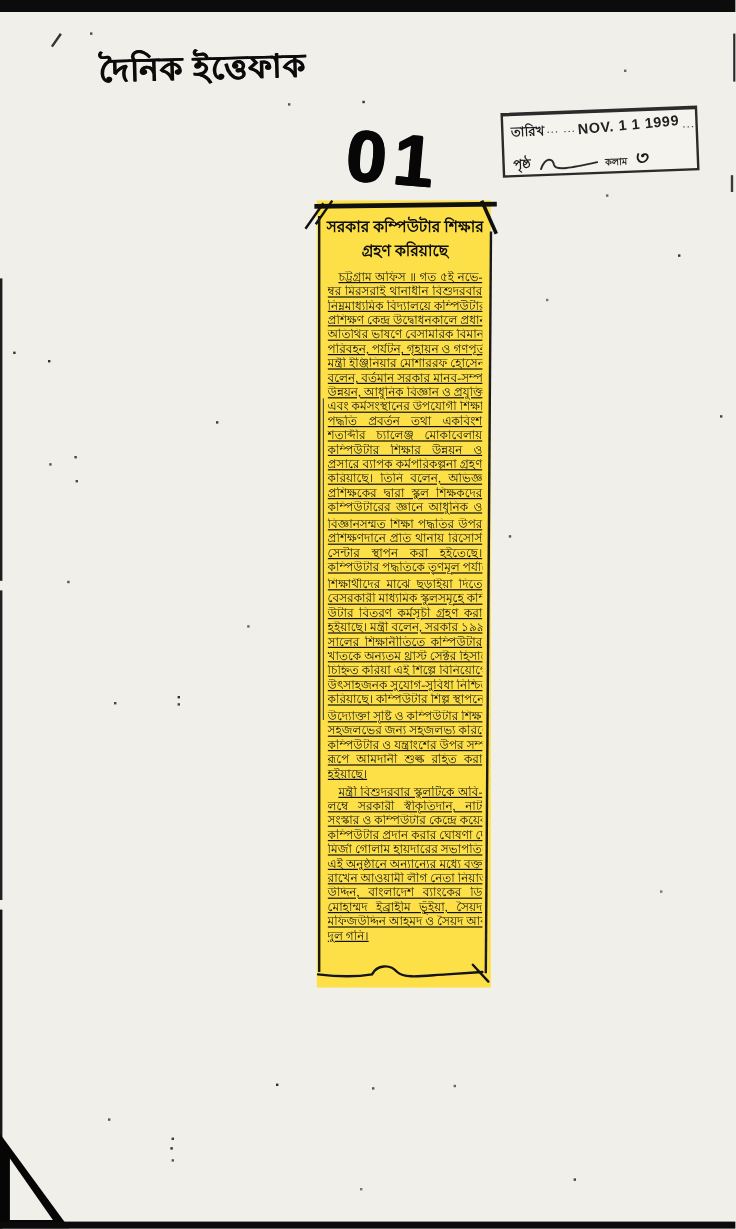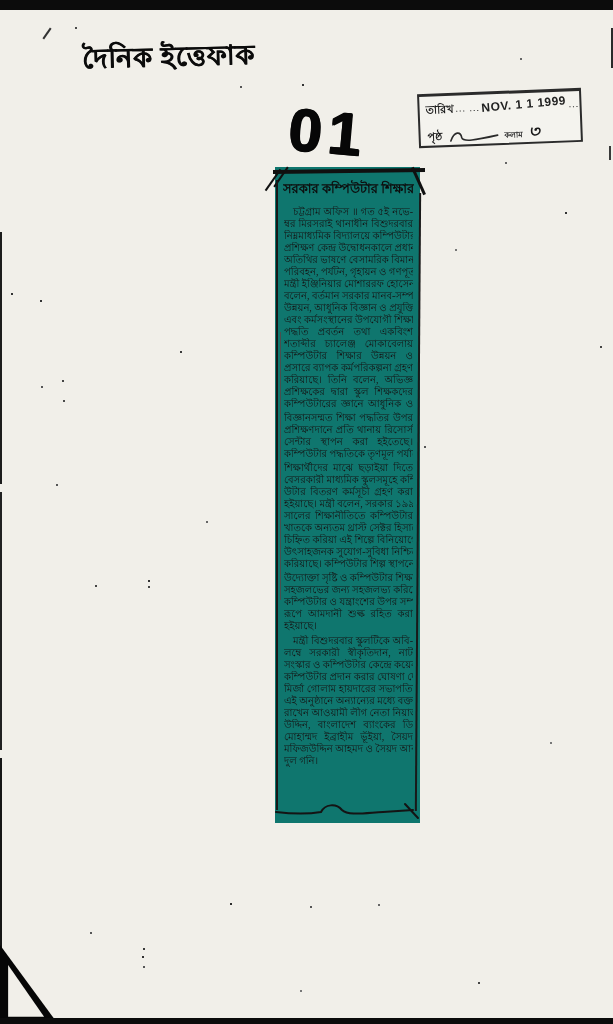--- a/index.html
+++ b/index.html
@@ -62,37 +62,37 @@
     letter-spacing:0.5px; color:#222; transform:rotate(-3deg) translateY(-4px);
   }
   .stamp-col-label { font-size:8px; font-weight:bold; color:#2a2a2a; }
   .stamp-col-value {
     font-size:17px; font-weight:bold; color:#1a1a1a; display:inline-block;
     transform:rotate(14deg) translateY(-2px); font-style:italic;
   }
   .stamp-stroke { flex:0 0 auto; }
   
   .clipping {
-    position:absolute; left:275px; top:167px; width:145px; height:656px;
-    background:#0f766e;
+    position:absolute; left:264px; top:167px; width:145px; height:656px;
+    background:#fde047;
   }
   .clip-top { position:absolute; top:2px; left:-2px; width:152px; height:4px; background:#101010; transform:rotate(-0.7deg); }
   .clip-left { position:absolute; left:1px; top:13px; height:630px; width:2px; background:#181818; }
   .clip-left-inner { position:absolute; left:5px; top:165px; height:268px; width:1px; background:#4d4d4d; }
   .clip-right { position:absolute; right:1px; top:26px; height:618px; width:2px; background:#191919; transform:rotate(0.4deg); }
   .clip-slash-tl1 { position:absolute; left:-3px; top:0; width:2px; height:26px; background:#101010; transform:rotate(35deg); }
   .clip-slash-tl2 { position:absolute; left:5px; top:-2px; width:2px; height:24px; background:#101010; transform:rotate(35deg); }
   .clip-slash-tr { position:absolute; right:0px; top:-1px; width:3px; height:30px; background:#101010; transform:rotate(-24deg); }
   .clip-bottom { position:absolute; left:0; bottom:1px; }
   .headline { margin:12px 6px 0 8px; }
   .headline-line {
     font-size:13px; font-weight:bold; text-align:center; line-height:20px;
     white-space:nowrap; overflow:hidden; color:#0d0d0d;
   }
-  .body-col { margin-top:7px; padding:0 7px 0 9px; }
+  .body-col { margin-top:7px; padding:0 7px 0 9px;text-decoration:underline; }
   .body-line {
     font-size:10px; line-height:12px; color:#151515;
     text-align:justify; text-align-last:justify; -moz-text-align-last:justify;
     white-space:nowrap; overflow:hidden;
   }
   .body-line:nth-child(1), .body-line:nth-child(36) { text-indent:9px; }
   .body-line:nth-child(35), .body-line:nth-child(46) { text-align-last:left; -moz-text-align-last:left; }
   .body-line:nth-child(18), .body-line:nth-child(22), .body-line:nth-child(31) { margin-top:2px; }
   .body-line:nth-child(36) { margin-top:3px; }
 </style>
@@ -133,20 +133,21 @@
   <div class="clip-top"></div>
   <div class="clip-slash-tl1"></div>
   <div class="clip-slash-tl2"></div>
   <div class="clip-slash-tr"></div>
   <div class="clip-left"></div>
   <div class="clip-left-inner"></div>
   <div class="clip-right"></div>
 
   <div class="headline">
       <div class="headline-line">সরকার কম্পিউটার শিক্ষার</div>
+      <div class="headline-line">গ্রহণ করিয়াছে</div>
     </div>
 
   <div class="body-col">
       <div class="body-line">চট্টগ্রাম অফিস ॥ গত ৫ই নভে-</div>
       <div class="body-line">ম্বর মিরসরাই থানাধীন বিশুদরবার</div>
       <div class="body-line">নিম্নমাধ্যমিক বিদ্যালয়ে কম্পিউটার</div>
       <div class="body-line">প্রশিক্ষণ কেন্দ্র উদ্বোধনকালে প্রধান</div>
       <div class="body-line">অতিথির ভাষণে বেসামরিক বিমান</div>
       <div class="body-line">পরিবহন, পর্যটন, গৃহায়ন ও গণপূর্ত</div>
       <div class="body-line">মন্ত্রী ইঞ্জিনিয়ার মোশাররফ হোসেন</div>

